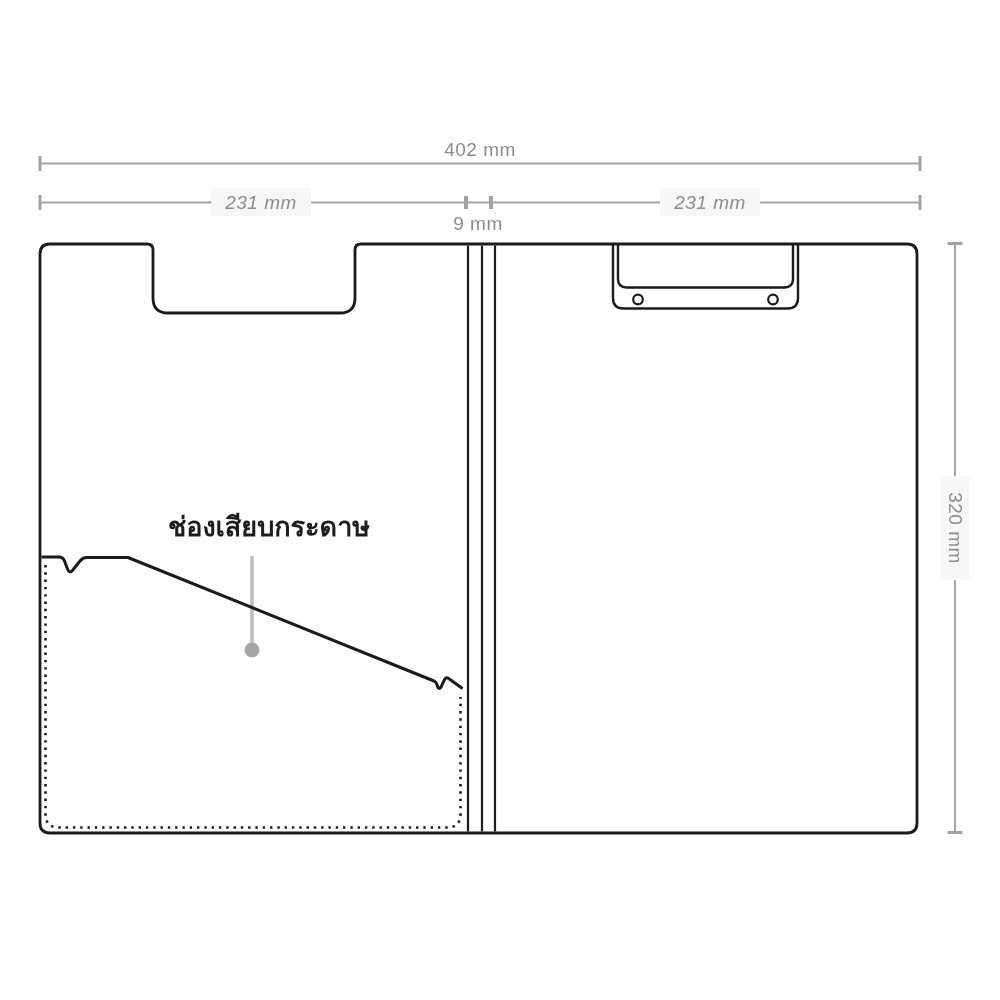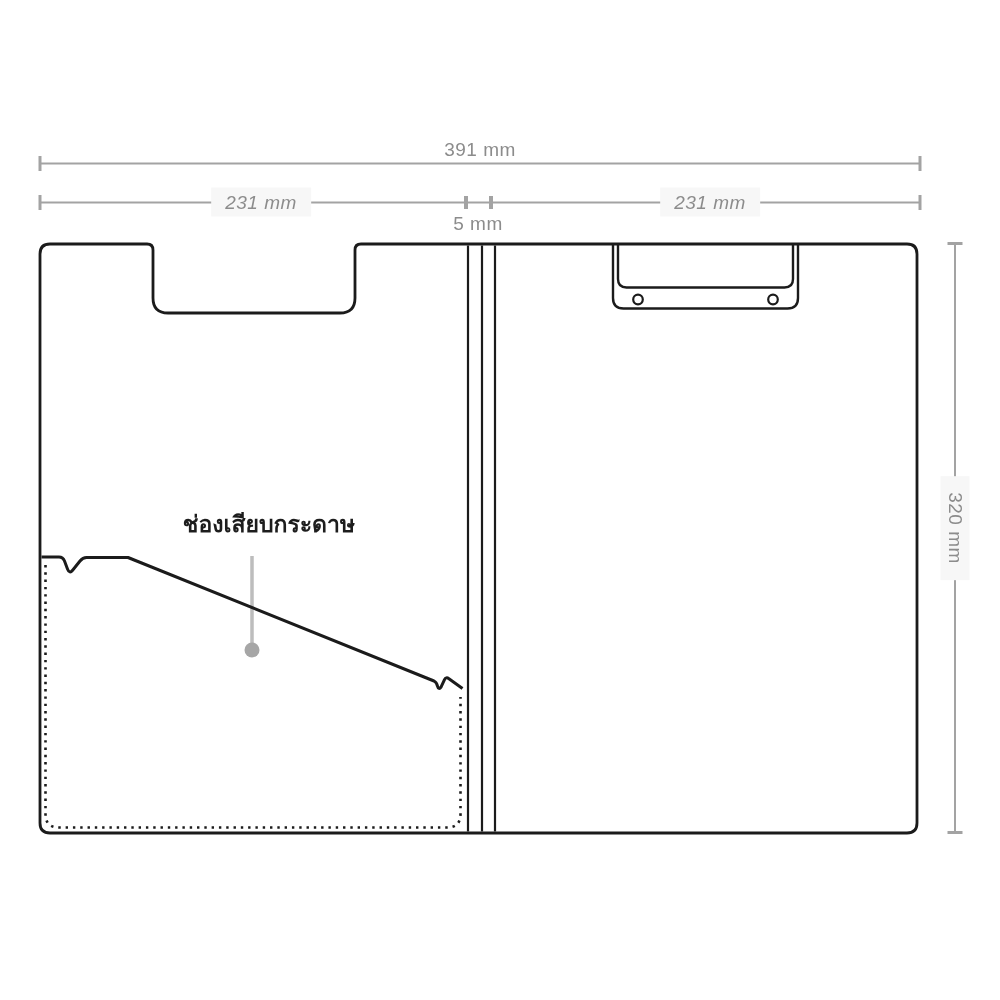--- a/index.html
+++ b/index.html
@@ -37,25 +37,24 @@
   }
   .dim-label.vertical{
     transform:translate(-50%,-50%) rotate(90deg);
     background:var(--label-bg);
     padding:5px 16px;
   }
   .annotation-label{
     position:absolute;
     transform:translate(-50%,-50%);
     color:var(--annotation-text);
-    font-size:23px;
+    font-size:27px;
     font-weight:600;
     white-space:nowrap;
     line-height:1.2;
-    font-family:Liberation Mono, monospace;
   }
 </style>
 </head>
 <body>
 
 <div class="canvas">
 
   <svg class="linework" viewBox="0 0 1000 1000">
 
     <g stroke="var(--dimension)" fill="none">
@@ -117,25 +116,25 @@
          L 434,681
          C 436.4,682.2 437,684 437.5,686.2
          C 438.1,688.7 439.6,689.2 441,687.1
          L 444.5,679.6
          C 445.5,677.6 447.1,677.3 448.6,678.5
          L 462.5,688.5" fill="none" stroke="var(--outline)" stroke-width="3" stroke-linejoin="round"></path>
 
     <path d="M 45.5,565 V 814 Q 45.5,827.5 59,827.5 H 447 Q 460.5,827.5 460.5,814 V 697" fill="none" stroke="var(--outline)" stroke-width="2.6" stroke-dasharray="2.4 4.9"></path>
   </svg>
 
-  <div class="dim-label" style="left:480px;top:149px;">391 mm</div>
+  <div class="dim-label" style="left:480px;top:149px;">402 mm</div>
 
   <div class="dim-label bg" style="left:261px;top:202px;">231 mm</div>
 
-  <div class="dim-label" style="left:478px;top:223px;">5 mm</div>
+  <div class="dim-label" style="left:478px;top:223px;">9 mm</div>
 
   <div class="dim-label bg" style="left:710px;top:202px;">231 mm</div>
 
   <div class="dim-label vertical" style="left:955px;top:528px;">320 mm</div>
 
   <div class="annotation-label" style="left:269px;top:527px;">ช่องเสียบกระดาษ</div>
 
 </div>
 
 </body></html>

